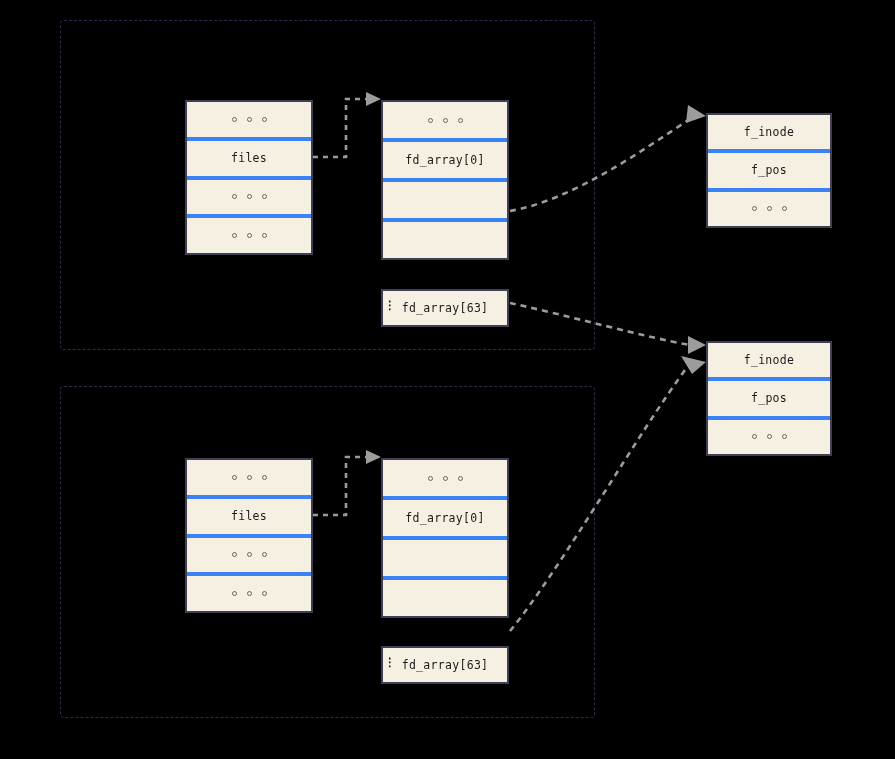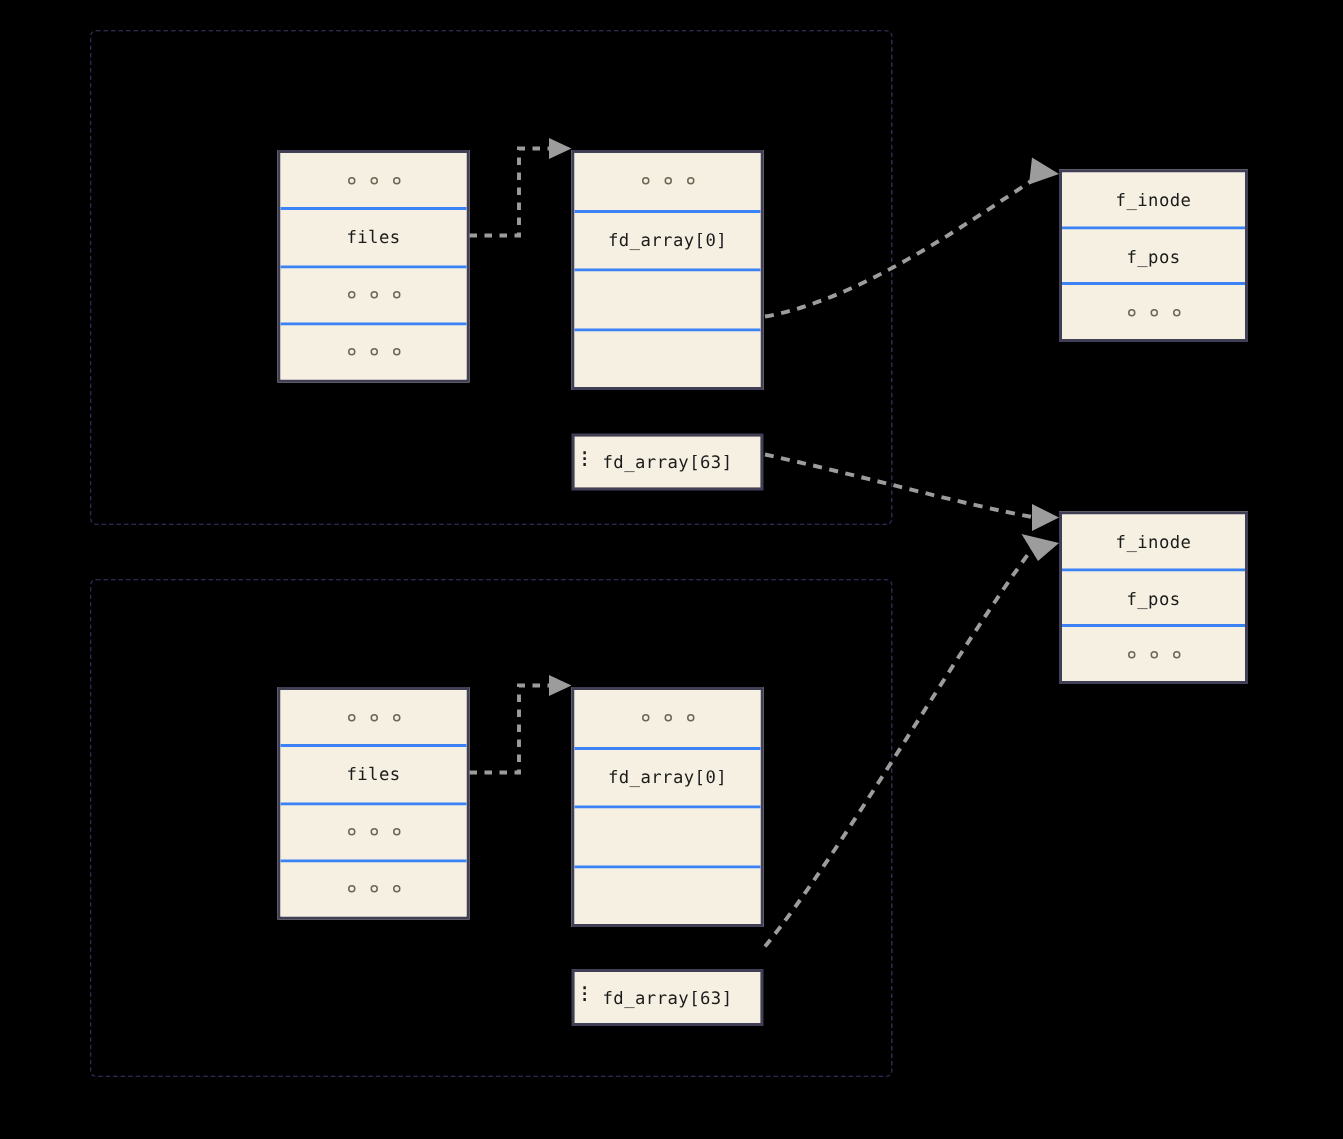--- a/index.html
+++ b/index.html
@@ -27,21 +27,21 @@
   }
   .struct-row{
     flex:1 1 0;
     display:flex;
     align-items:center;
     justify-content:center;
     color:#1b1b1b;
     font-size:11.5px;
     letter-spacing:.3px;
     box-sizing:border-box;
-    border-bottom:2px solid #3b82f6;
+    border-bottom:4px solid #3b82f6;
     background:#f5f0e1;
     white-space:nowrap;
   }
   .struct-row:last-child{border-bottom:none;}
   .struct-row.blank{color:transparent;}
 
   .dots{
     display:inline-flex;
     align-items:center;
     gap:10px;

